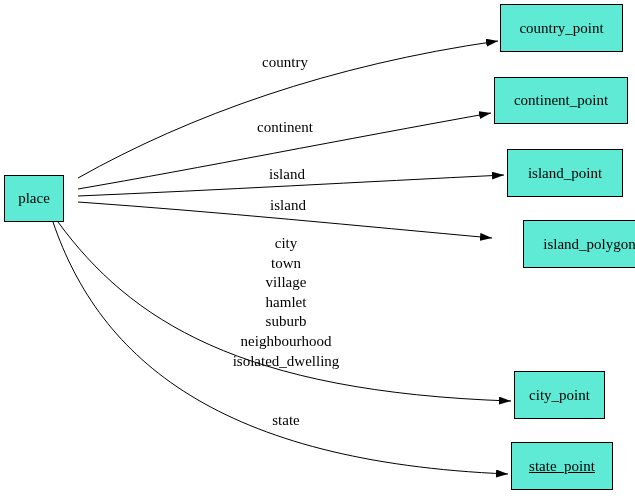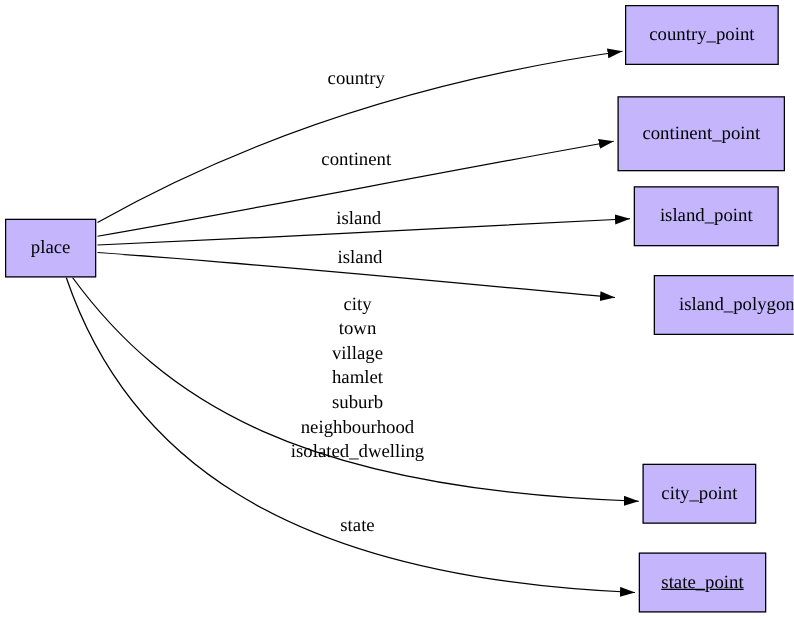--- a/index.html
+++ b/index.html
@@ -17,21 +17,21 @@
   }
   .canvas svg {
     position: absolute;
     left: 0;
     top: 0;
   }
   .node {
     position: absolute;
     box-sizing: border-box;
     border: 1px solid #000000;
-    background: #c4b5fd;
+    background: #5eead4;
     display: flex;
     align-items: center;
     justify-content: center;
     font-size: 15px;
     color: #000000;
     white-space: nowrap;
   }
   .edge-label {
     font-family: "Liberation Serif", "DejaVu Serif", serif;
     font-size: 15px;
@@ -60,27 +60,27 @@
       <path d="M78,196 C220,190 360,182 504,175" class="edge-path" stroke="#000000" marker-end="url(#arrow)"></path>
       <text class="edge-label" text-anchor="middle"><tspan x="287" y="179">island</tspan></text>
       <path d="M78,202 C220,212 360,226 492,238" class="edge-path" stroke="#000000" marker-end="url(#arrow)"></path>
       <text class="edge-label" text-anchor="middle"><tspan x="288" y="210">island</tspan></text>
       <path d="M58,222 C130,320 240,392 511,401" class="edge-path" stroke="#000000" marker-end="url(#arrow)"></path>
       <text class="edge-label" text-anchor="middle"><tspan x="286" y="248">city</tspan><tspan x="286" y="267.6">town</tspan><tspan x="286" y="287.2">village</tspan><tspan x="286" y="306.8">hamlet</tspan><tspan x="286" y="326.4">suburb</tspan><tspan x="286" y="346">neighbourhood</tspan><tspan x="286" y="365.6">isolated_dwelling</tspan></text>
       <path d="M53,222 C100,360 220,462 508,474" class="edge-path" stroke="#000000" marker-end="url(#arrow)"></path>
       <text class="edge-label" text-anchor="middle"><tspan x="286" y="425">state</tspan></text>
     </svg>
   <div id="node-layer">
-      <div class="node" style="left: 4px; top: 175px; width: 73px; height: 47px;">
+      <div class="node" style="left: 4px; top: 175px; width: 60px; height: 47px;">
         <span>place</span>
       </div>
       <div class="node" style="left: 500px; top: 4px; width: 123px; height: 48px;">
         <span>country_point</span>
       </div>
-      <div class="node" style="left: 494px; top: 77px; width: 134px; height: 60px;">
+      <div class="node" style="left: 494px; top: 77px; width: 134px; height: 47px;">
         <span>continent_point</span>
       </div>
       <div class="node" style="left: 507px; top: 149px; width: 116px; height: 48px;">
         <span>island_point</span>
       </div>
       <div class="node" style="left: 495px; top: 220px; width: 133px; height: 48px; margin-left: 28px;">
         <span>island_polygon</span>
       </div>
       <div class="node" style="left: 514px; top: 371px; width: 91px; height: 48px;">
         <span>city_point</span>

